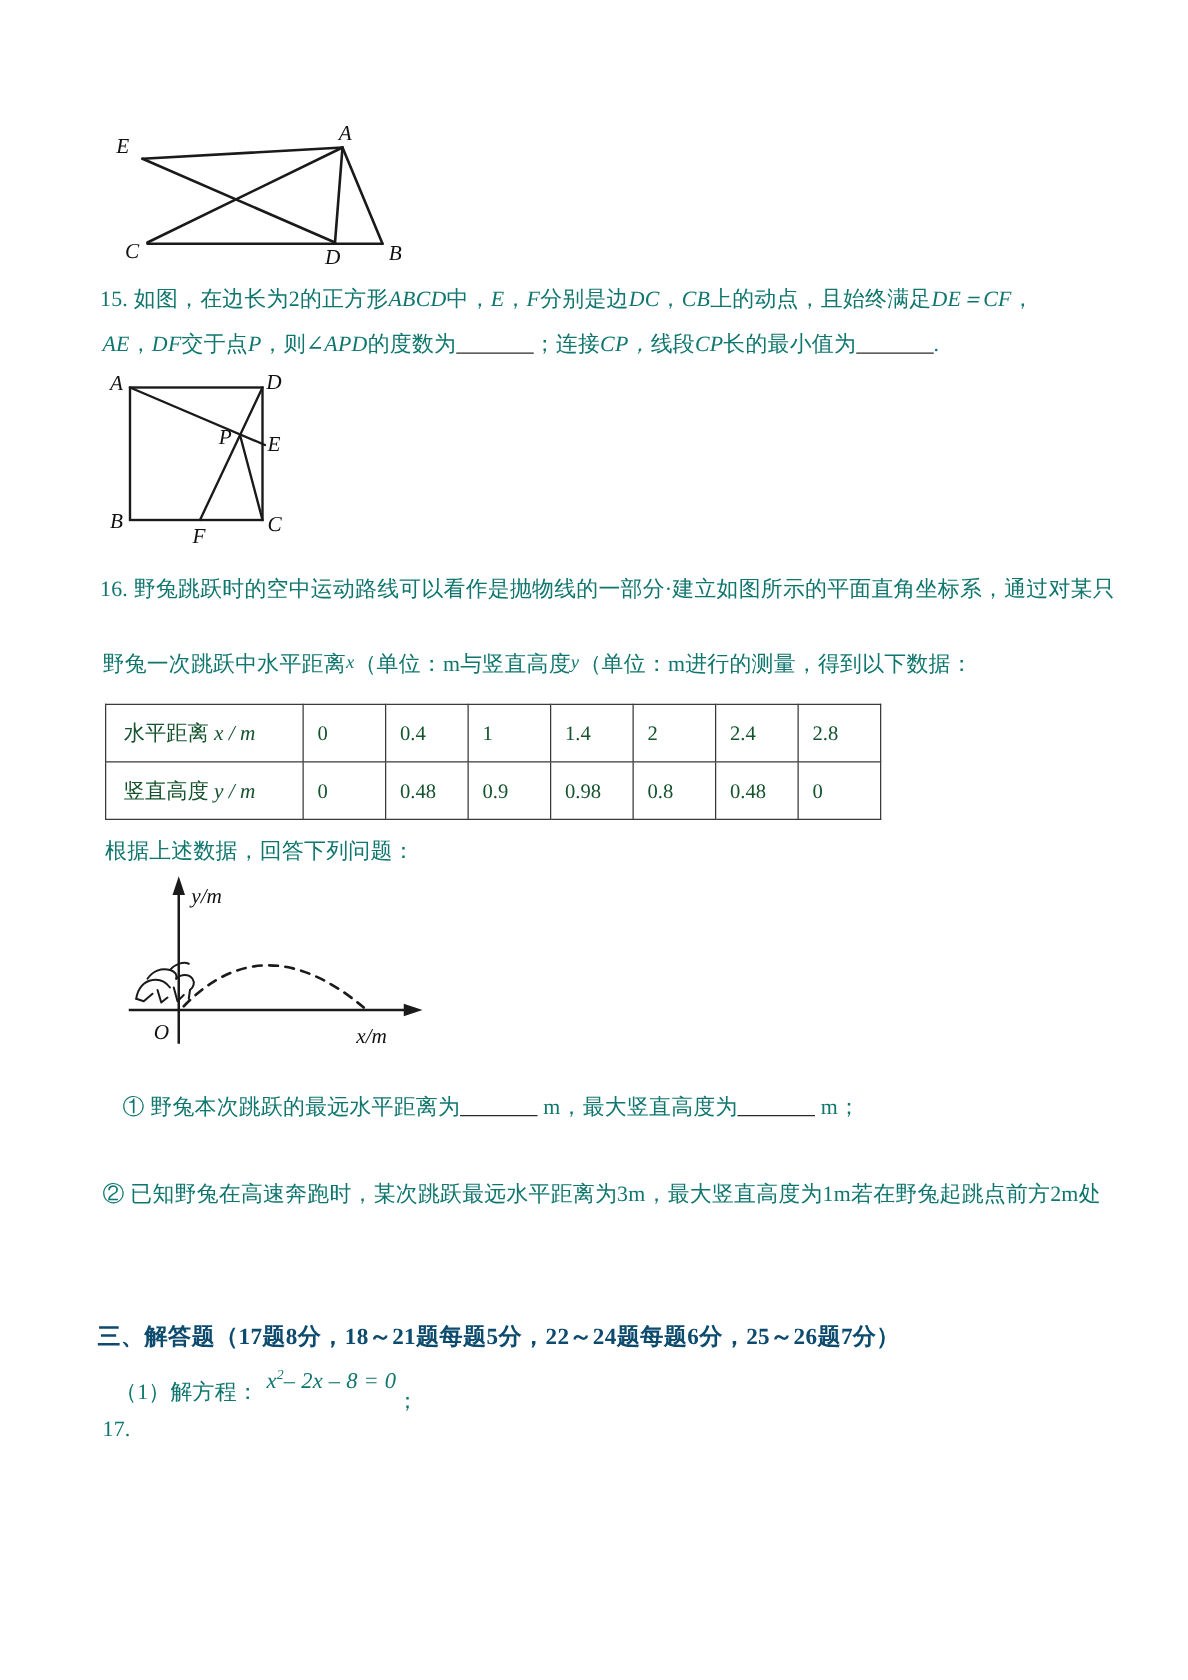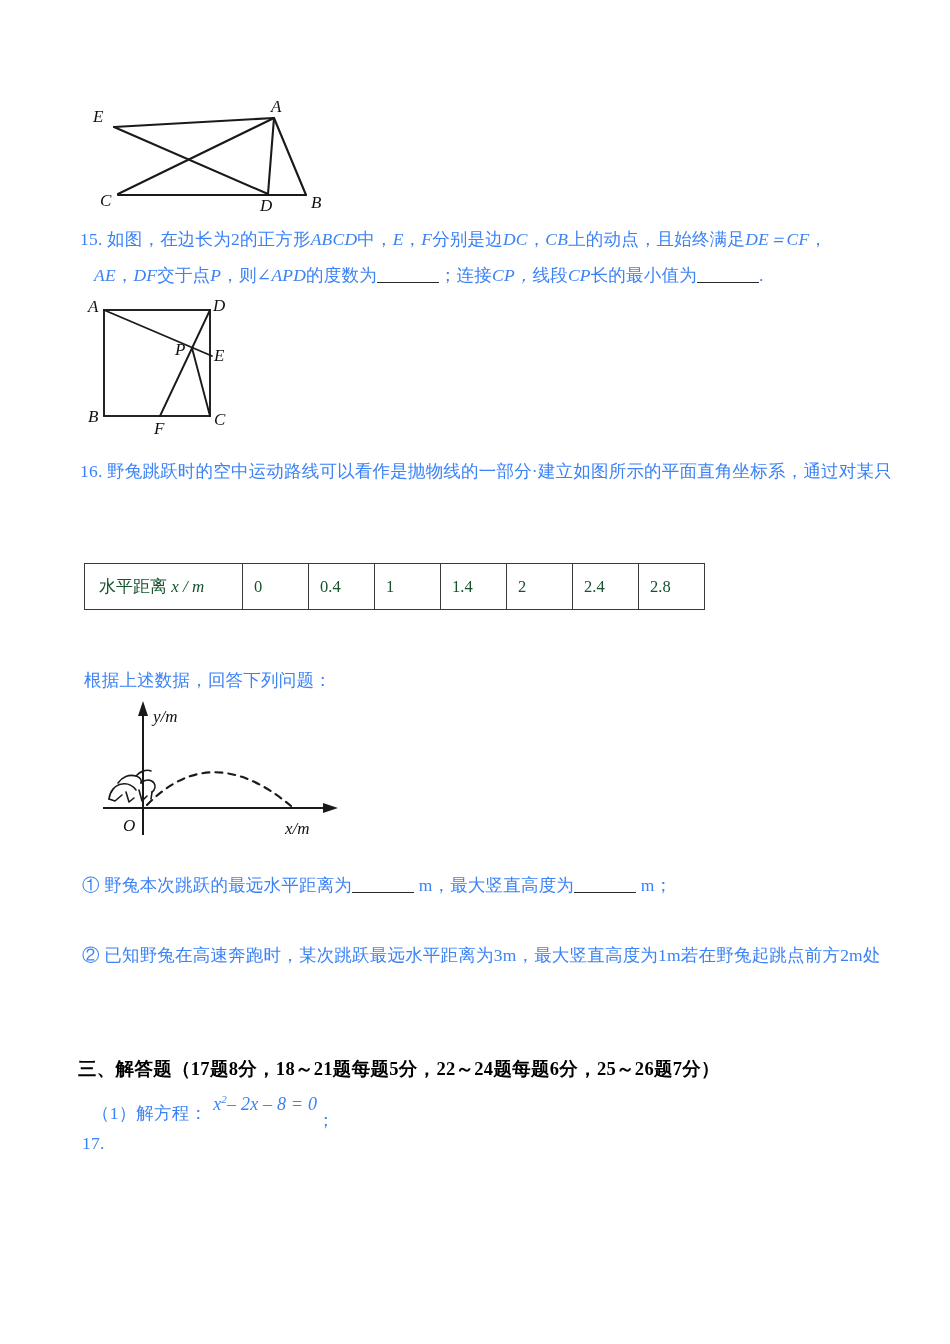--- a/index.html
+++ b/index.html
@@ -23,40 +23,40 @@
     padding: 0;
   }
 
   
   .qline {
     position: absolute;
     font-size: 17.5px;
     line-height: 1.5;
     letter-spacing: 0.2px;
     white-space: nowrap;
-    color: #3b82f6;
+    color: #0f766e;
   }
   .qline .it {
     font-style: italic;
     font-family: "Liberation Serif", "DejaVu Serif", serif;
   }
   .qline .blank {
     display: inline-block;
     border-bottom: 1.2px solid #2a2a2a;
     width: 62px;
     vertical-align: -2px;
   }
 
   .heading {
     position: absolute;
     font-weight: bold;
     font-size: 18.5px;
     letter-spacing: 0.3px;
     white-space: nowrap;
-    color: #000000;
+    color: #0c4a6e;
   }
 
   
   .fig { position: absolute; }
 
   
   .data-table {
     position: absolute;
     border-collapse: collapse;
     font-size: 16.5px;
@@ -120,21 +120,21 @@
       <text class="fig-label" x="182" y="115">D</text>
       <text class="fig-label" x="233" y="112">B</text>
     </svg>
   </div>
 
   <div class="qline" style="left:80px; top:226px;">
     <span>15.</span>
     <span>如图，在边长为</span><span>2</span><span>的正方形</span><span class="it">ABCD</span><span>中，</span><span class="it">E</span><span>，</span><span class="it">F</span><span>分别是边</span><span class="it">DC</span><span>，</span><span class="it">CB</span><span>上的动点，且始终满足</span><span class="it">DE＝CF</span><span>，</span>
   </div>
 
-  <div class="qline" style="left:94px; top:262px;">
+  <div class="qline" style="left:82px; top:262px;">
     <span class="it">AE</span><span>，</span><span class="it">DF</span><span>交于点</span><span class="it">P</span><span>，则∠</span><span class="it">APD</span><span>的度数为</span><span class="blank"></span><span>；连接</span><span class="it">CP，</span><span>线段</span><span class="it">CP</span><span>长的最小值为</span><span class="blank"></span><span>.</span>
   </div>
 
   <div class="fig" style="left:82px; top:298px; width:200px; height:140px;">
     <svg width="200" height="140" viewBox="0 0 200 140" xmlns="http://www.w3.org/2000/svg">
       <g stroke="#1a1a1a" stroke-width="1.9" fill="none" stroke-linecap="round">
 
         <rect x="22" y="12" width="106" height="106"></rect>
 
         <line x1="22" y1="12" x2="130" y2="58"></line>
@@ -151,35 +151,50 @@
       <text class="fig-label" x="72" y="136">F</text>
       <text class="fig-label" x="132" y="127">C</text>
     </svg>
   </div>
 
   <div class="qline" style="left:80px; top:458px;">
     <span>16.</span>
     <span>野兔跳跃时的空中运动路线可以看作是抛物线的一部分·建立如图所示的平面直角坐标系，通过对某只</span>
   </div>
 
+  <div class="qline" style="left:82px; top:518px;">
+    <span>野兔一次跳跃中水平距离</span><span class="it" style="font-size:15px; vertical-align:3px;">x</span><span>（单位：m与竖直高度</span><span class="it" style="font-size:15px; vertical-align:3px;">y</span><span>（单位：m进行的测量，得到以下数据：</span>
+  </div>
 
   <table class="data-table" style="left:84px; top:563px;">
     <tbody>
       <tr>
         <td class="rowhead">
           <span>水平距离 </span><span class="it">x</span><span class="it"> / m</span>
         </td>
         <td class="val">0</td>
         <td class="val">0.4</td>
         <td class="val">1</td>
         <td class="val">1.4</td>
         <td class="val">2</td>
         <td class="val">2.4</td>
         <td class="val">2.8</td>
       </tr>
+      <tr>
+        <td class="rowhead">
+          <span>竖直高度 </span><span class="it">y</span><span class="it"> / m</span>
+        </td>
+        <td class="val">0</td>
+        <td class="val">0.48</td>
+        <td class="val">0.9</td>
+        <td class="val">0.98</td>
+        <td class="val">0.8</td>
+        <td class="val">0.48</td>
+        <td class="val">0</td>
+      </tr>
     </tbody>
   </table>
 
   <div class="qline" style="left:84px; top:667px;text-align:right;">
     <span>根据上述数据，回答下列问题：</span>
   </div>
 
   <div class="fig" style="left:95px; top:695px; width:300px; height:145px;">
     <svg width="300" height="145" viewBox="0 0 300 145" xmlns="http://www.w3.org/2000/svg">
 
@@ -203,21 +218,21 @@
         <path d="M44,95 L47,106 L52,101"></path>
         <path d="M57,97 L56,104"></path>
       </g>
 
       <text class="fig-label" x="58" y="27">y/m</text>
       <text class="fig-label" x="190" y="139">x/m</text>
       <text class="fig-label" x="28" y="136">O</text>
     </svg>
   </div>
 
-  <div class="qline" style="left:82px; top:872px;">
+  <div class="qline" style="left:98px; top:872px;">
     <span>① 野兔本次跳跃的最远水平距离为</span><span class="blank"></span>&nbsp;<span>m，最大竖直高度为</span><span class="blank"></span>&nbsp;<span>m；</span>
   </div>
 
   <div class="qline" style="left:82px; top:942px;">
     <span>② 已知野兔在高速奔跑时，某次跳跃最远水平距离为</span><span>3m</span><span>，最大竖直高度为</span><span>1m</span><span>若在野兔起跳点前方</span><span>2m</span><span>处</span>
   </div>
 
 
   <div class="heading" style="left:78px; top:1056px;">
     <span>三、解答题（17题8分，18～21题每题5分，22～24题每题6分，25～26题7分）</span>

